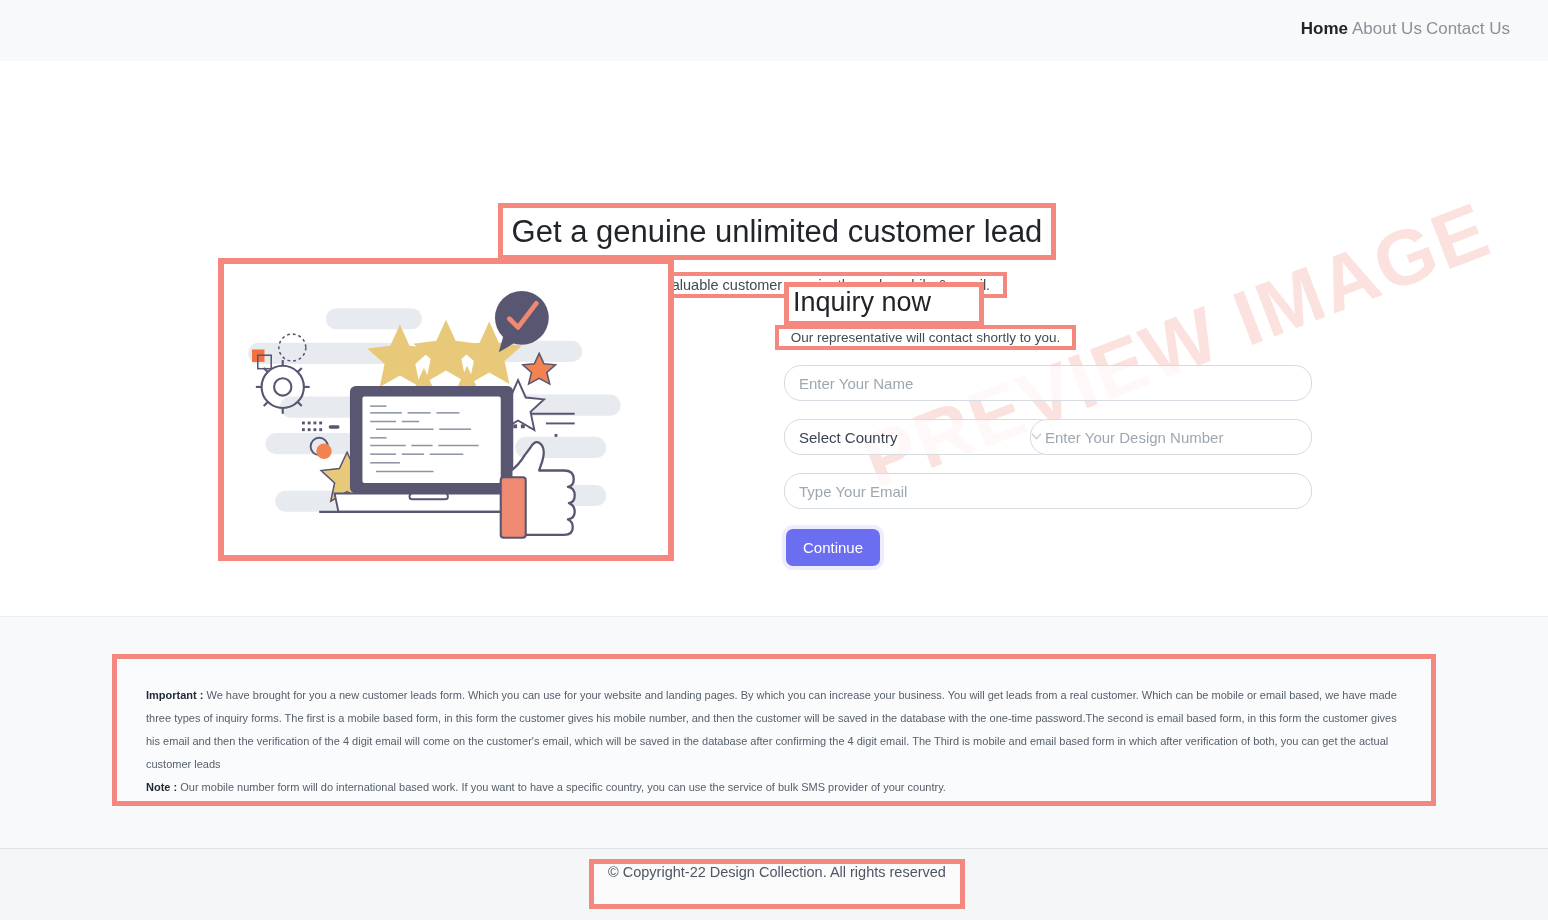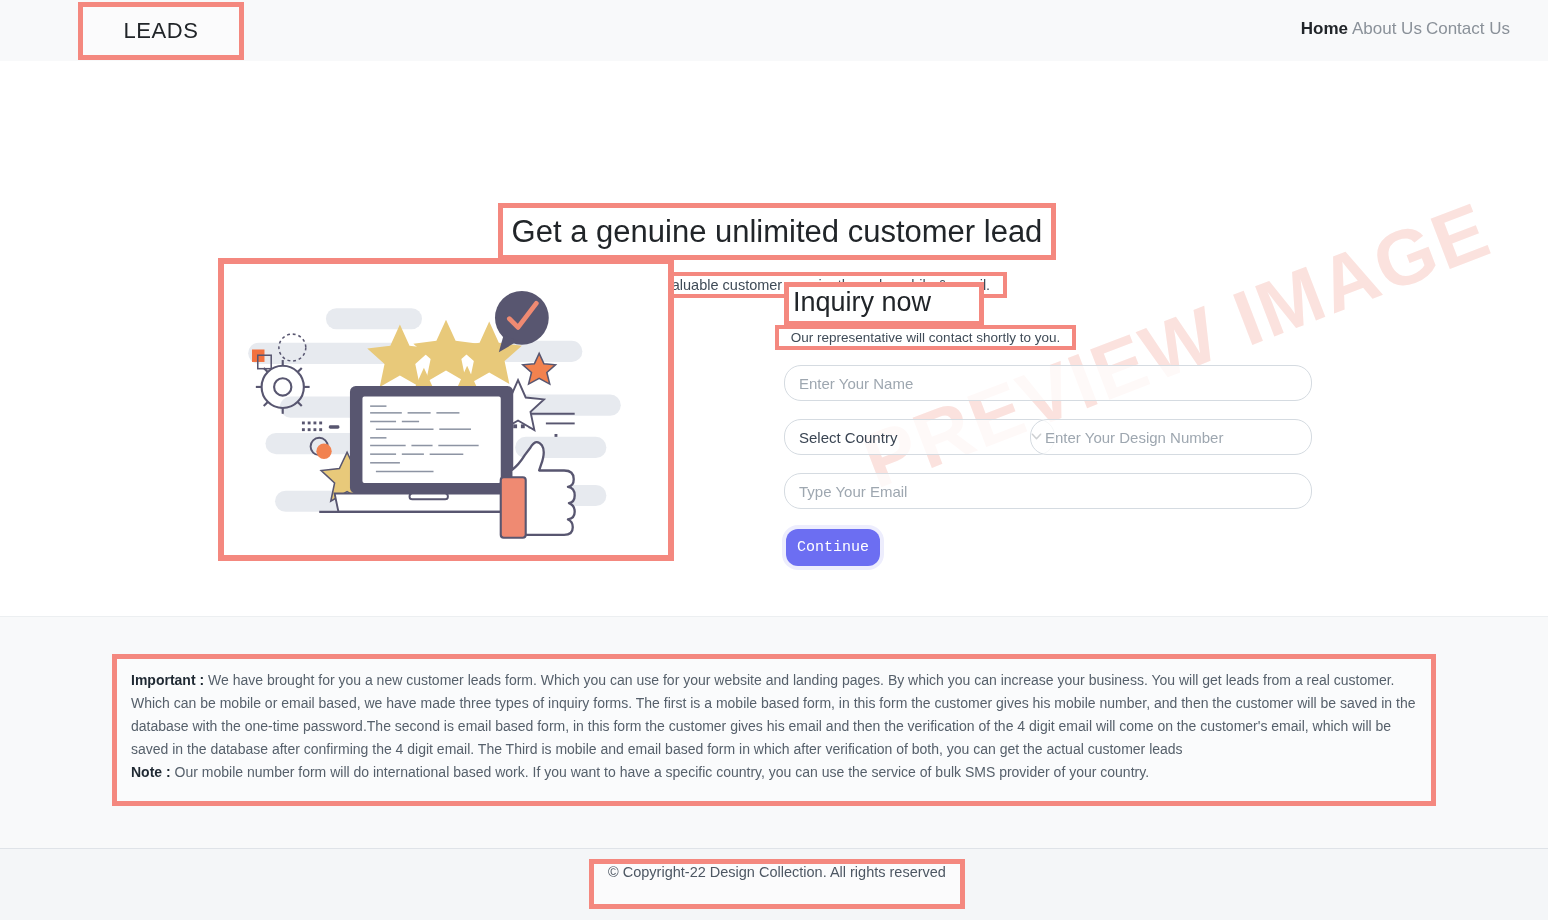--- a/index.html
+++ b/index.html
@@ -163,24 +163,24 @@
   .chev svg { width: 100%; height: 100%; display:block; }
 
   .btn-continue {
     position: absolute;
     left: 2px;
     top: 249px;
     width: 94px;
     height: 37px;
     background: #6c6ef2;
     border: none;
-    border-radius: 12px;
+    border-radius: 7px;
     color: #fff;
     font-size: 15px;
-    font-family: Liberation Mono, monospace;
+    font-family: Liberation Sans, sans-serif;
     cursor: pointer;
     box-shadow: 0 0 0 4px rgba(108,110,242,0.12);
   }
 
   
   .info-section {
     position: absolute;
     left: 0;
     top: 616px;
     width: 1548px;
@@ -193,24 +193,24 @@
     position: absolute;
     left: 112px;
     top: 37px;
     width: 1324px;
     height: 152px;
     border: 5px solid #f4887f;
     background: #fafbfc;
     padding: 10px 14px;
   }
   .info-p {
-    font-size: 14px;
+    font-size: 11px;
     line-height: 23px;
     color: #56606b;
-    margin: 0;
+    margin: 15px;
   }
   .info-p b { color: #1f2933; font-weight: 700; }
 
   
   .footer {
     position: absolute;
     left: 0;
     top: 848px;
     width: 1548px;
     height: 72px;
@@ -231,23 +231,20 @@
     justify-content: center;
   }
   .copy-text { font-size: 14.5px; color: #4d5763; white-space: nowrap; }
 </style>
 </head>
 <body>
 
 <div class="page">
 
   <div class="navbar">
-    <div class="brand-wrap">
-      <span class="brand">LEADS</span>
-    </div>
     <div class="nav-links">
       <span class="nav-link active">Home</span>
       <span class="nav-link">About Us</span>
       <span class="nav-link">Contact Us</span>
     </div>
   </div>
 
   <div class="watermark">PREVIEW IMAGE</div>
 
   <div class="hero">

